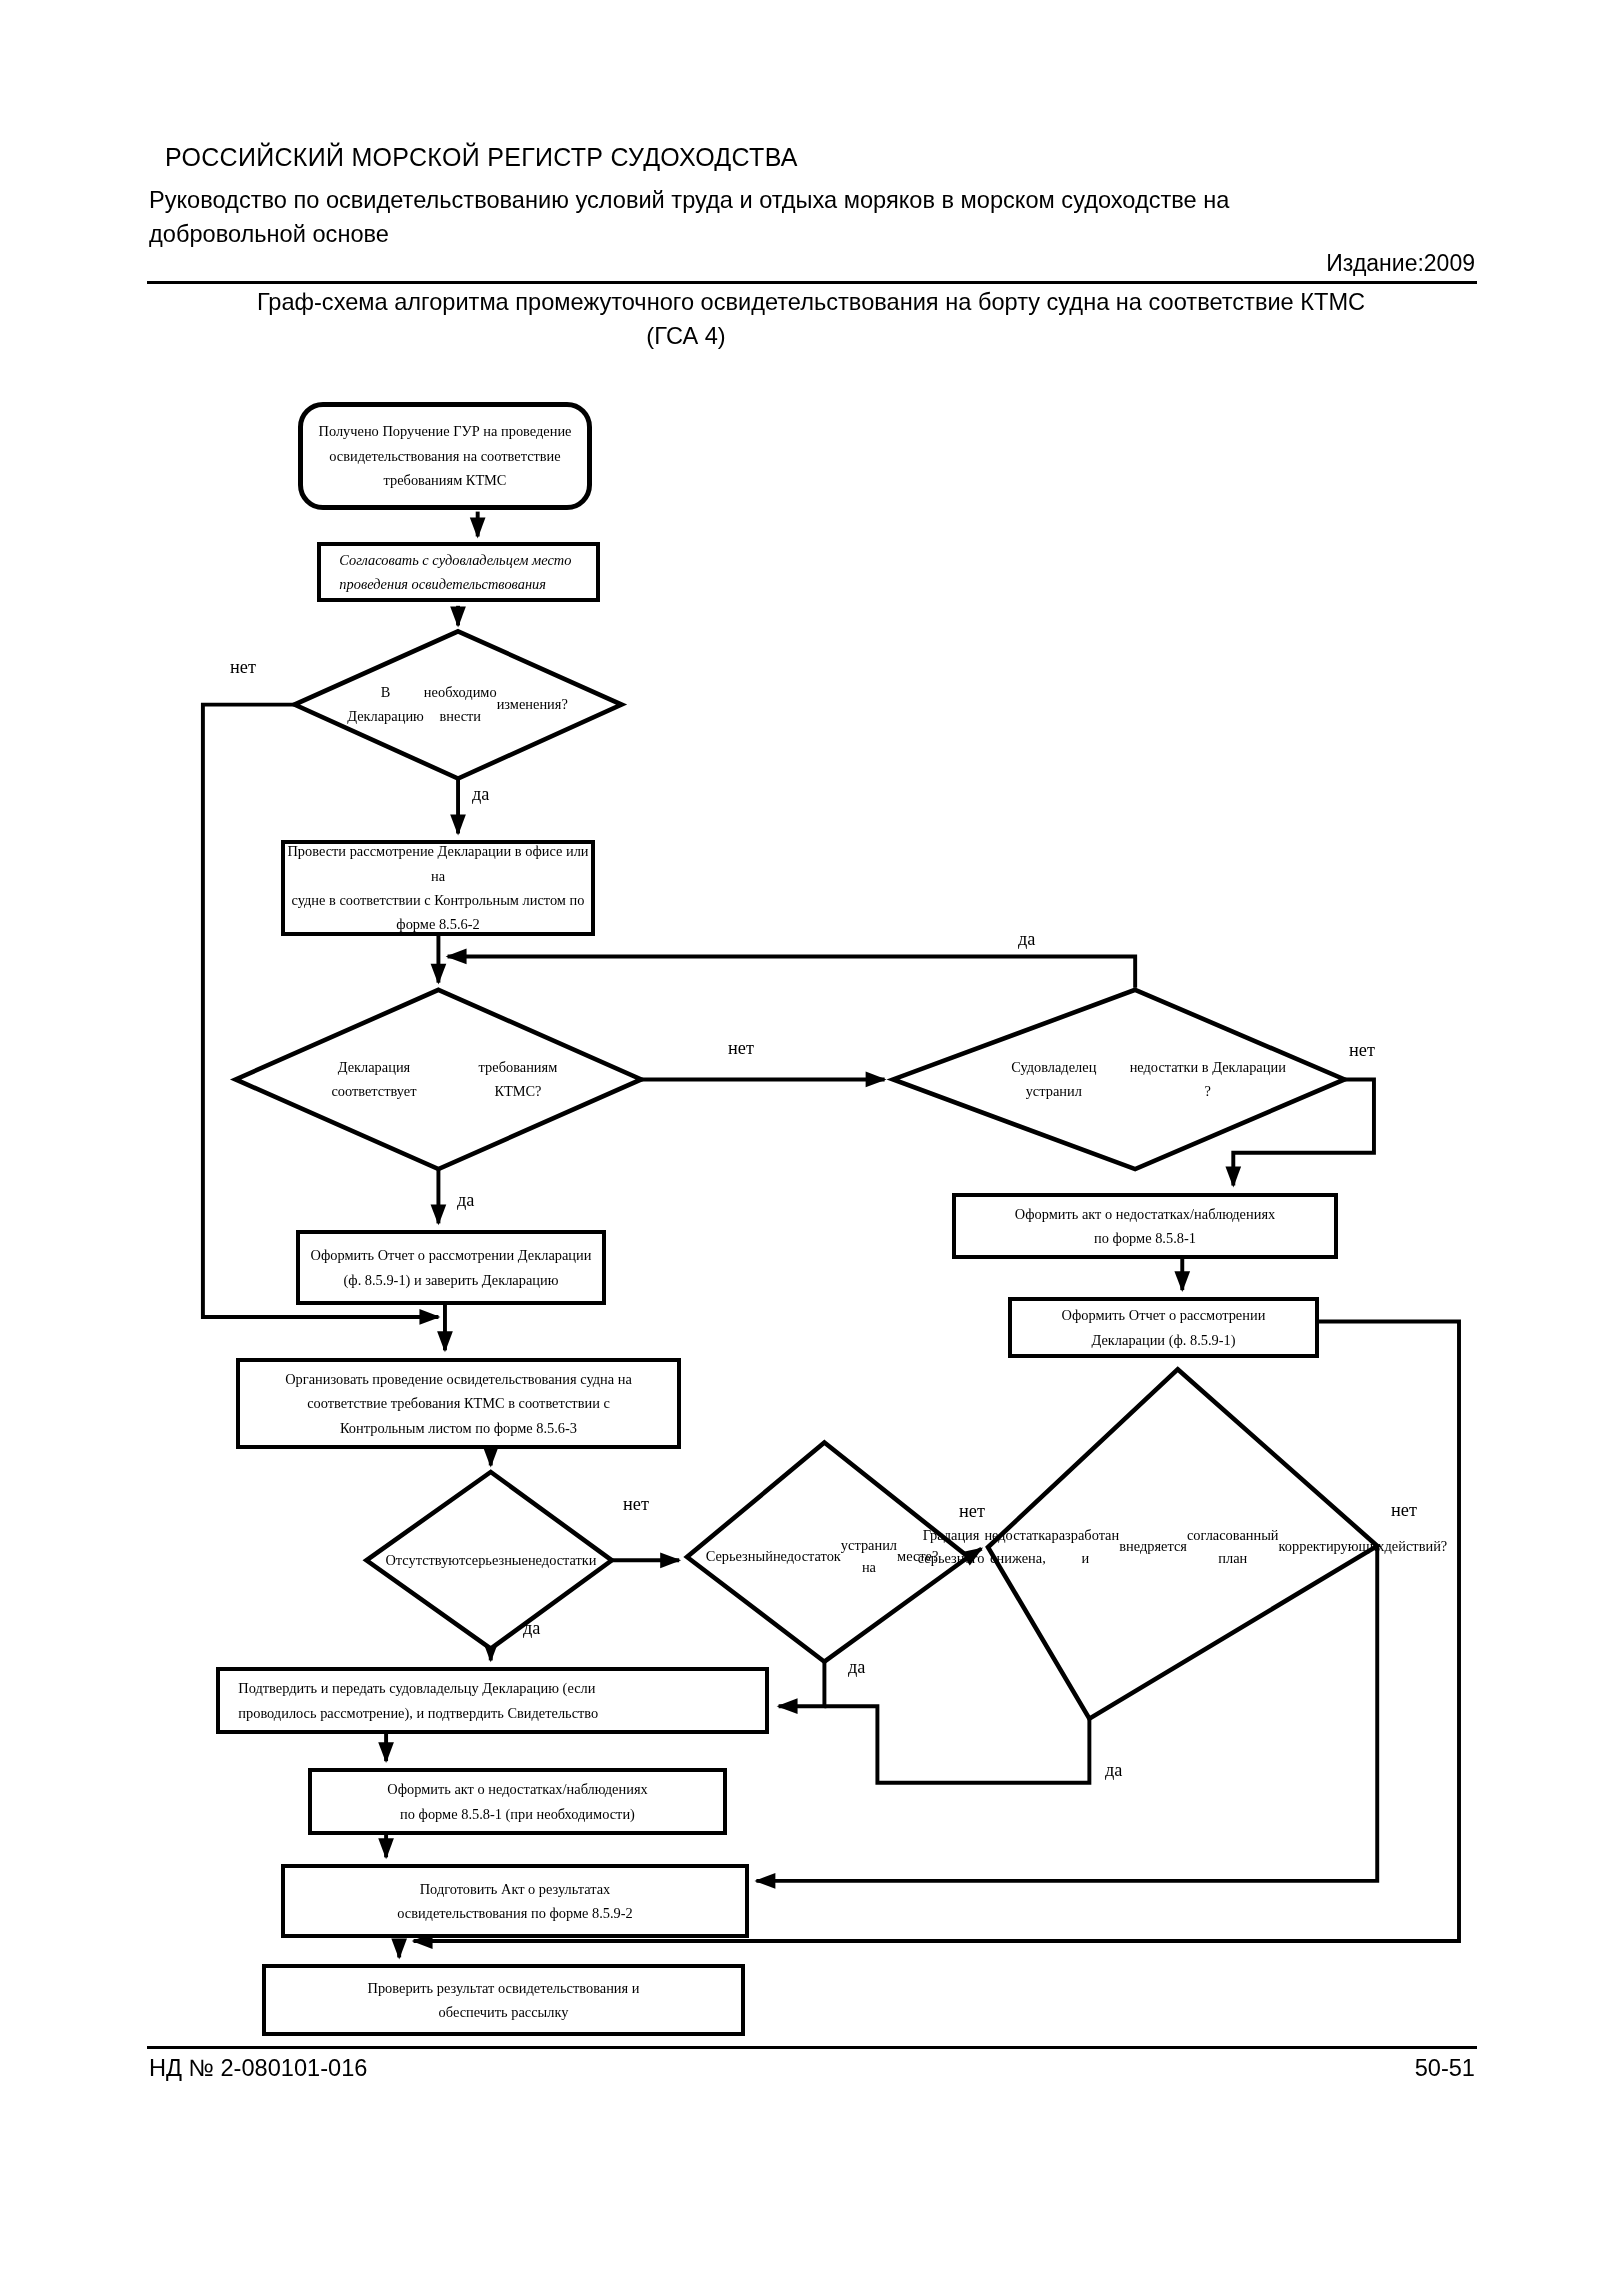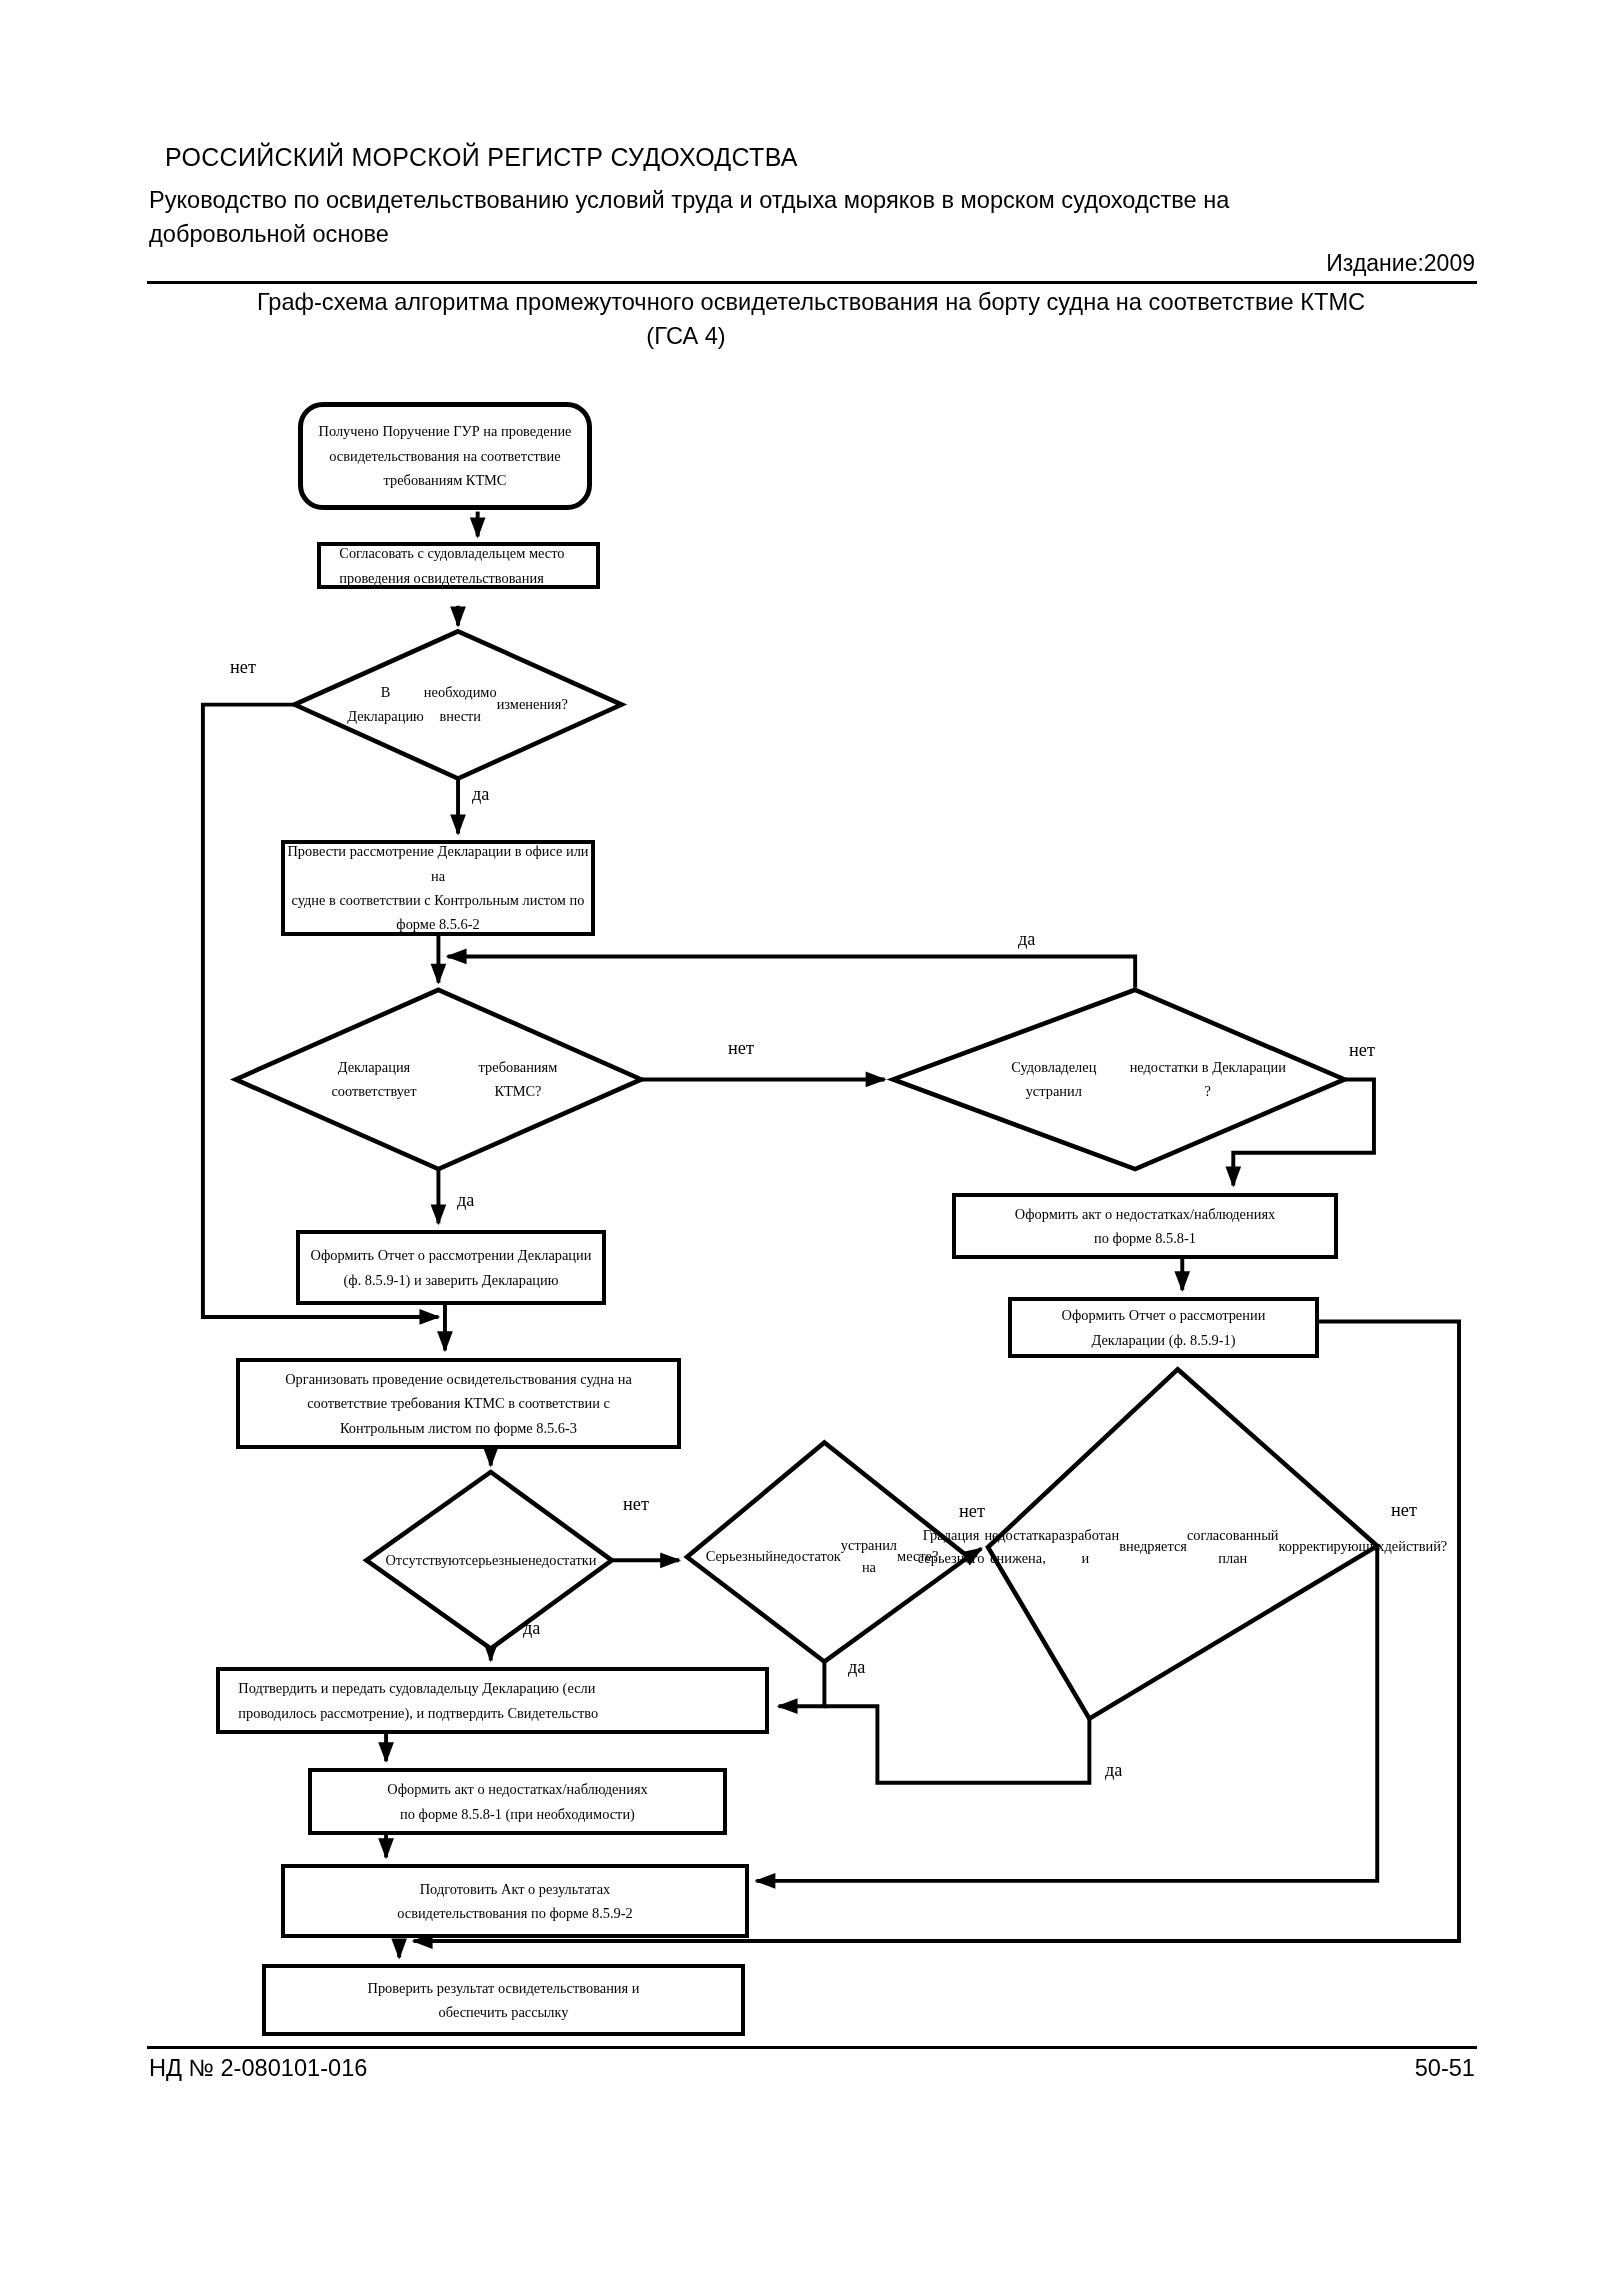--- a/index.html
+++ b/index.html
@@ -87,21 +87,21 @@
       <polygon points="1800,2093 2105,2363 1665,2627 1510,2365"></polygon>
     </g>
   </svg>
 
   <div class="node rounded" style="left:298px;top:402px;width:294px;height:108px;">
     <span class="tl">Получено Поручение ГУР на проведение</span>
     <span class="tl">освидетельствования  на соответствие</span>
     <span class="tl">требованиям КТМС</span>
   </div>
 
-  <div class="node left" style="left:317px;top:542px;width:283px;height:47px;">
+  <div class="node left" style="left:317px;top:542px;width:283px;height:60px;font-style:italic;">
     <span class="tl">Согласовать с судовладельцем  место</span>
     <span class="tl">проведения освидетельствования</span>
   </div>
 
   <div class="node" style="left:281px;top:840px;width:314px;height:96px;">
     <span class="tl">Провести рассмотрение  Декларации  в офисе  или на</span>
     <span class="tl">судне   в соответствии с Контрольным листом по</span>
     <span class="tl">форме  8.5.6-2</span>
   </div>
 

